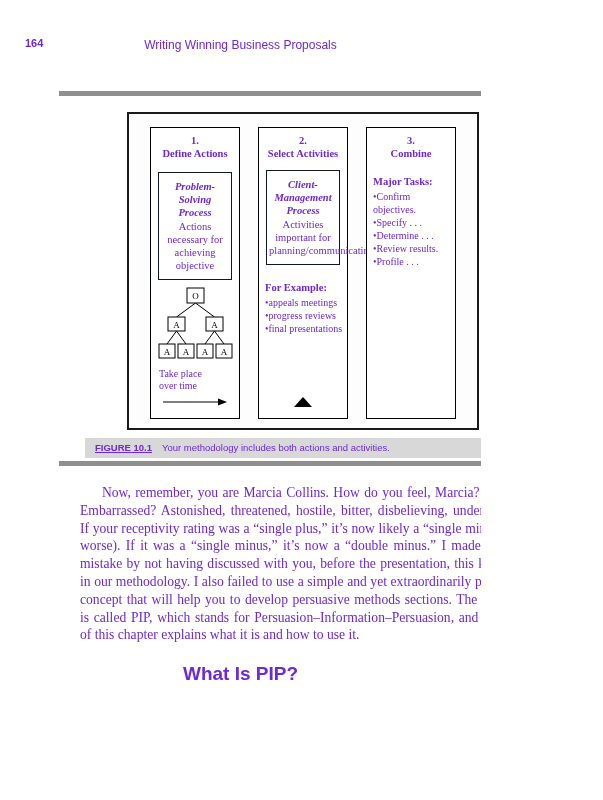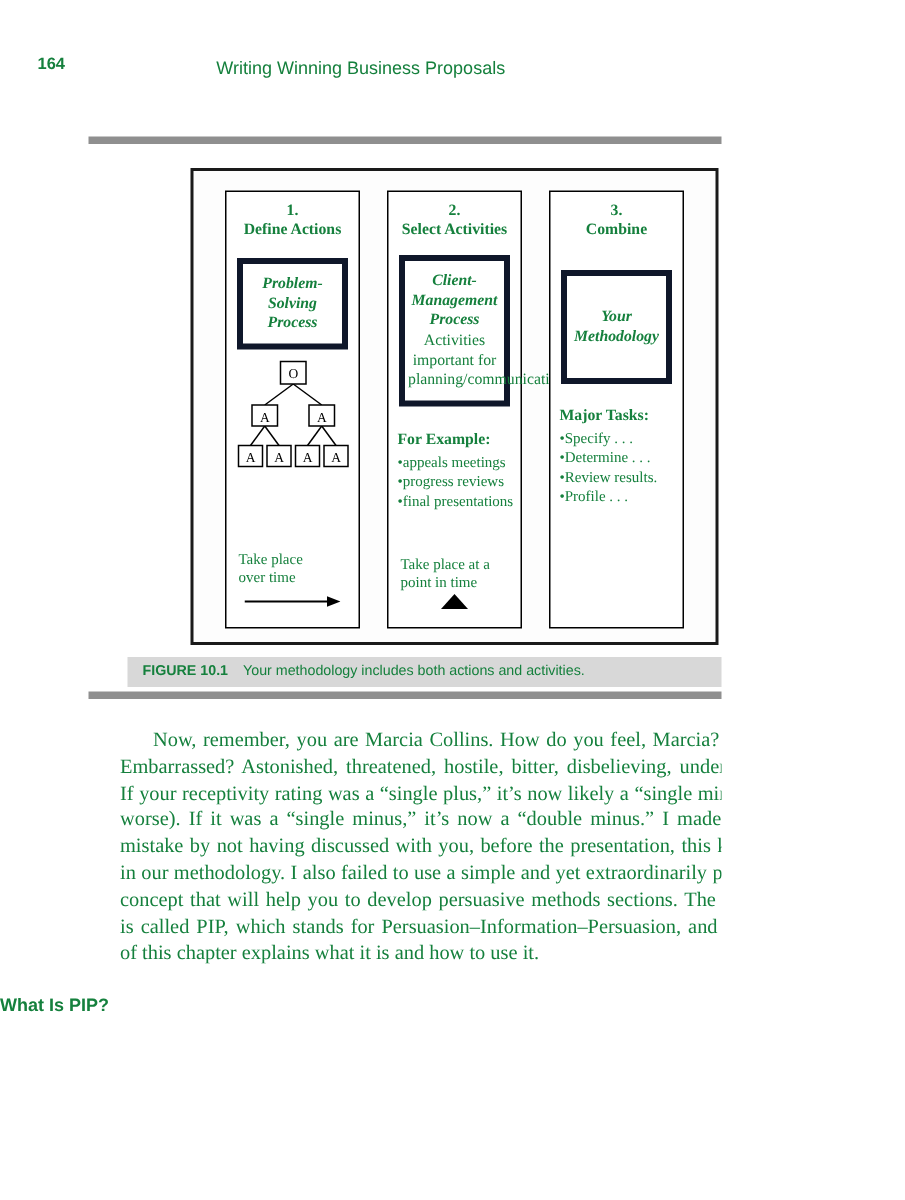--- a/index.html
+++ b/index.html
@@ -1,19 +1,19 @@
 <!DOCTYPE html>
 <html><head>
 <meta charset="utf-8">
 <style>
   * { box-sizing: border-box; }
   html,body { margin:0; padding:0; background:#ffffff; }
   .page {
     position:relative; width:481px; height:800px; background:#ffffff;
-    font-family:"Liberation Serif", serif; color:#15803d; overflow:hidden;
+    font-family:"Liberation Serif", serif; color:#6d28d9; overflow:hidden;
   }
   .header-pagenum {
     position:absolute; left:25px; top:37px;
     font-family:"Liberation Sans", sans-serif; font-weight:bold; font-size:11px;
   }
   .header-title {
     position:absolute; left:0; top:38px; width:100%; text-align:center;
     font-family:"Liberation Sans", sans-serif; font-size:12px;
   }
   .rule { position:absolute; left:59px; width:486px; height:5px; background:#8f8f8f; }
@@ -23,21 +23,21 @@
   .figure-outer {
     position:absolute; left:127px; top:112px; width:352px; height:318px;
     border:2px solid #1a1a1a; background:#fdfdfd;
   }
   .fig-col {
     position:absolute; top:13px; width:90px; height:292px;
     border:1px solid #000; background:#fff; font-size:10.5px; line-height:13px;
   }
   .col-head { text-align:center; font-weight:bold; padding-top:6px; }
   .inner-box {
-    border:4px solid #0f172a; margin:12px 7px 0; padding:7px 2px;
+    border:1px solid #0f172a; margin:12px 7px 0; padding:7px 2px;
     text-align:center; font-size:10.5px; line-height:13px;
   }
   .box-title { font-weight:bold; font-style:italic; }
   .box-text { margin-top:1px; }
   .inner-box.centered {
     height:76px; display:flex; align-items:center; justify-content:center; margin-top:20px;
   }
   .tree-wrap { text-align:center; margin-top:7px; }
   .tree rect { fill:#fff; stroke:#000; stroke-width:1; }
   .tree line { stroke:#000; stroke-width:1; }
@@ -54,31 +54,31 @@
   .bullets { list-style:none; margin:1px 0 0; padding:0 2px 0 6px; font-size:10px; line-height:13px; }
   .bullets li::before { content:"\2022 "; }
   .footer2 { bottom:24px; }
   .tri-wrap { position:absolute; left:0; right:0; bottom:8px; text-align:center; }
 
   .caption-bar {
     position:absolute; left:85px; top:438px; width:434px; height:20px;
     background:#d8d8d8; font-family:"Liberation Sans", sans-serif;
     font-size:9.5px; line-height:20px; padding-left:10px; white-space:nowrap;
   }
-  .cap-label { font-weight:bold; }
+  .cap-label { font-weight:bold;text-decoration:underline; }
   .cap-text { margin-left:10px; }
 
   .body-block { position:absolute; left:80px; top:484px; width:444px; }
   .para {
     margin:0; font-size:13.6px; line-height:17.8px; text-align:justify;
   }
   .para.indent { text-indent:22px; }
   .section-heading {
-    position:absolute; left:0; top:663px; width:100%; text-align:left; margin:0;
-    font-family:"Liberation Sans", sans-serif; font-weight:bold; font-size:12px;
+    position:absolute; left:0; top:663px; width:100%; text-align:center; margin:0;
+    font-family:"Liberation Sans", sans-serif; font-weight:bold; font-size:19px;
   }
   .para2-block { position:absolute; left:80px; top:696px; width:444px; }
 </style>
 </head>
 <body>
 
 <div class="page">
 
   <div class="header-pagenum">164</div>
   <div class="header-title">Writing Winning Business Proposals</div>
@@ -87,20 +87,21 @@
 
   <div class="figure-outer">
 
     <div class="fig-col" style="left:21px;">
       <div class="col-head">
         <div>1.</div>
         <div>Define Actions</div>
       </div>
       <div class="inner-box">
         <div class="box-title">Problem-Solving Process</div>
+        <div class="box-text">Actions necessary for achieving objective</div>
       </div>
       <div class="tree-wrap">
         <svg class="tree" width="85" height="73" viewBox="0 0 85 73">
           <line x1="42.5" y1="16" x2="23.5" y2="30"></line>
           <line x1="42.5" y1="16" x2="61.5" y2="30"></line>
           <line x1="23.5" y1="44" x2="14" y2="57"></line>
           <line x1="23.5" y1="44" x2="33" y2="57"></line>
           <line x1="61.5" y1="44" x2="52" y2="57"></line>
           <line x1="61.5" y1="44" x2="71" y2="57"></line>
           <rect x="34" y="1" width="17" height="15"></rect>
@@ -136,38 +137,35 @@
       <div class="inner-box" style="margin-top:10px;">
         <div class="box-title">Client-Management Process</div>
         <div class="box-text">Activities important for planning/communicating</div>
       </div>
       <div class="example-label">For Example:</div>
       <ul class="bullets">
         <li>appeals meetings</li>
         <li>progress reviews</li>
         <li>final presentations</li>
       </ul>
-      <div class="col-footer footer2">Take place at a point in time</div>
       <div class="tri-wrap">
         <svg width="18" height="10" viewBox="0 0 18 10">
           <polygon points="9,0 18,10 0,10" fill="#000"></polygon>
         </svg>
       </div>
     </div>
 
     <div class="fig-col" style="left:237px;">
       <div class="col-head">
         <div>3.</div>
         <div>Combine</div>
       </div>
-      <div class="inner-box centered">
-        <div class="box-title">Your Methodology</div>
-      </div>
       <div class="tasks-label">Major Tasks:</div>
       <ul class="bullets">
+        <li>Confirm objectives.</li>
         <li>Specify . . .</li>
         <li>Determine . . .</li>
         <li>Review results.</li>
         <li>Profile . . .</li>
       </ul>
     </div>
 
   </div>
 
   <div class="caption-bar">

